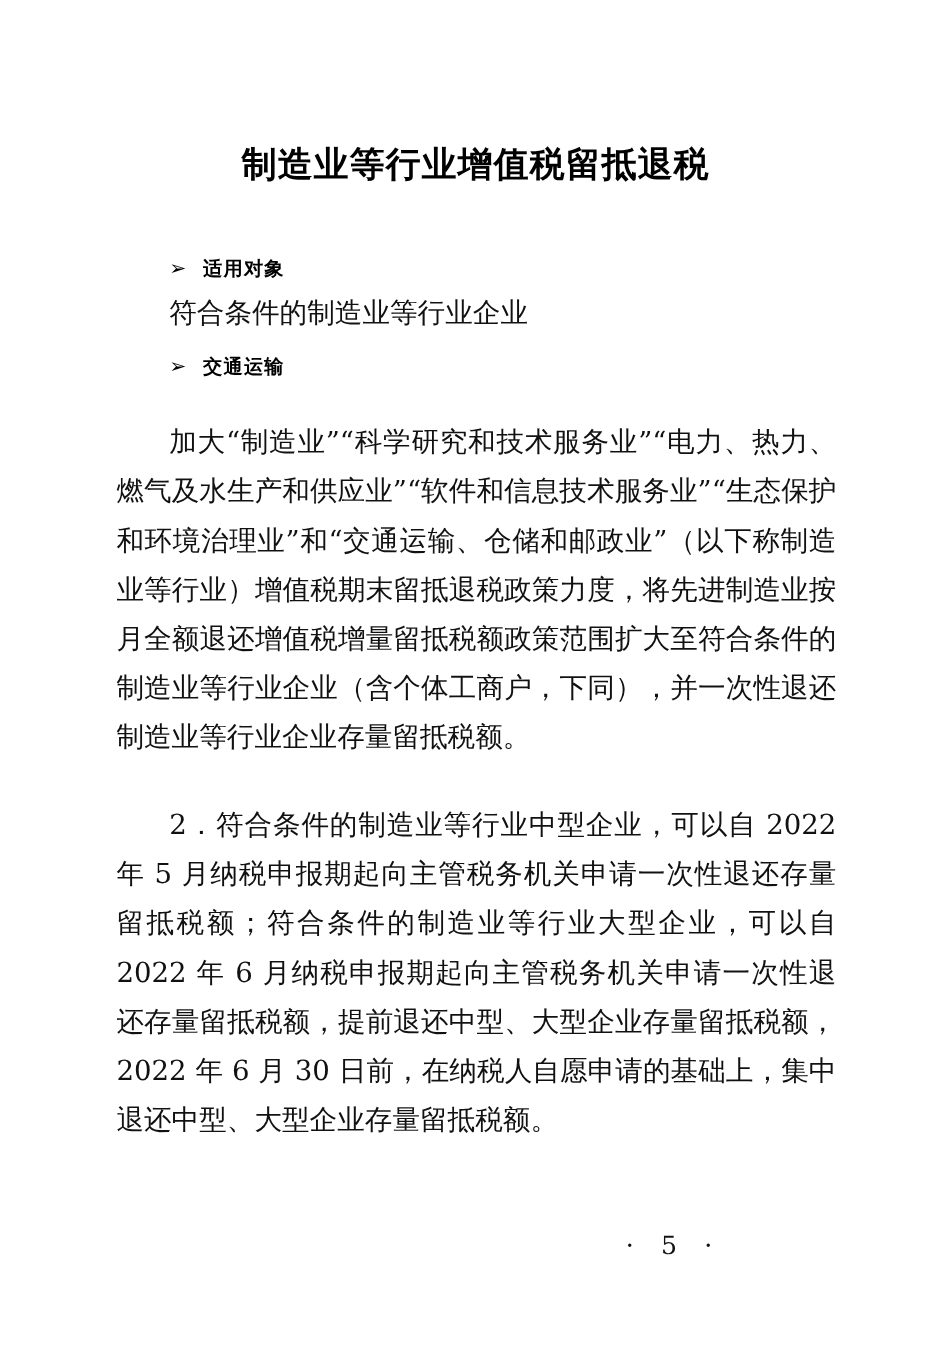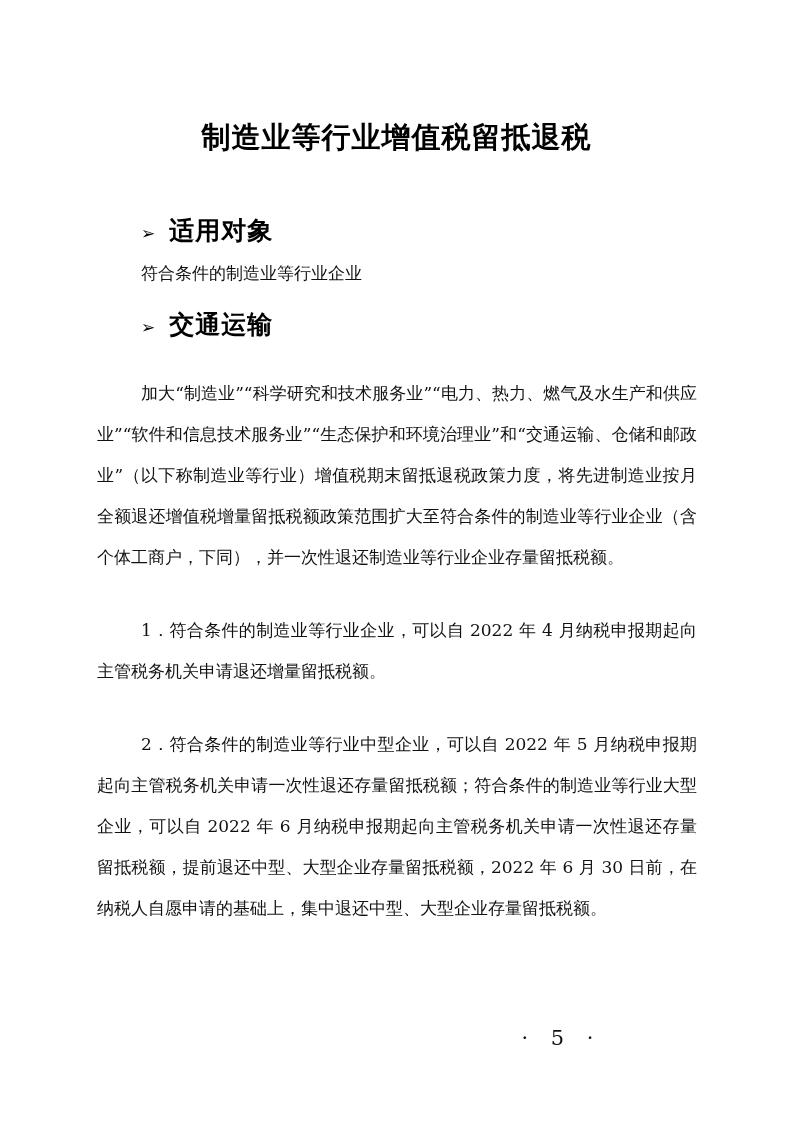--- a/index.html
+++ b/index.html
@@ -51,26 +51,26 @@
   .bullet-icon {
     font-family: "DejaVu Sans", "Liberation Sans", sans-serif;
     font-size: 17px;
     line-height: 1;
     color: #000;
     margin-right: 14px;
   }
   .heading-text {
     font-family: "DejaVu Sans", "Liberation Sans", sans-serif;
     font-weight: bold;
-    font-size: 25px;
+    font-size: 16px;
     color: #000;
     letter-spacing: 1px;
   }
   p.body-par {
-    font-size: 17px;
+    font-size: 23px;
     line-height: 41px;
     margin: 0 0 2px 0;
     text-align: justify;
     text-justify: inter-ideograph;
     letter-spacing: 0px;
     color: #111;
   }
   p.indent1 {
     text-indent: 0;
     padding-left: 44px;
@@ -106,20 +106,19 @@
     </div>
 
     <p class="body-par indent1">符合条件的制造业等行业企业</p>
 
     <div class="heading-row">
       <span class="bullet-icon">➢</span>
       <span class="heading-text">交通运输</span>
     </div>
 
     <p class="body-par indent2">加大“制造业”“科学研究和技术服务业”“电力、热力、燃气及水生产和供应业”“软件和信息技术服务业”“生态保护和环境治理业”和“交通运输、仓储和邮政业”（以下称制造业等行业）增值税期末留抵退税政策力度，将先进制造业按月全额退还增值税增量留抵税额政策范围扩大至符合条件的制造业等行业企业（含个体工商户，下同），并一次性退还制造业等行业企业存量留抵税额。</p>
-    <p class="body-par indent2">1．符合条件的制造业等行业企业，可以自 2022 年 4 月纳税申报期起向主管税务机关申请退还增量留抵税额。</p>
     <p class="body-par indent2">2．符合条件的制造业等行业中型企业，可以自 2022 年 5 月纳税申报期起向主管税务机关申请一次性退还存量留抵税额；符合条件的制造业等行业大型企业，可以自 2022 年 6 月纳税申报期起向主管税务机关申请一次性退还存量留抵税额，提前退还中型、大型企业存量留抵税额，2022 年 6 月 30 日前，在纳税人自愿申请的基础上，集中退还中型、大型企业存量留抵税额。</p>
 
   </div>
 
   <div class="page-number">· 5 ·</div>
 
 </div>
 
 </body></html>

